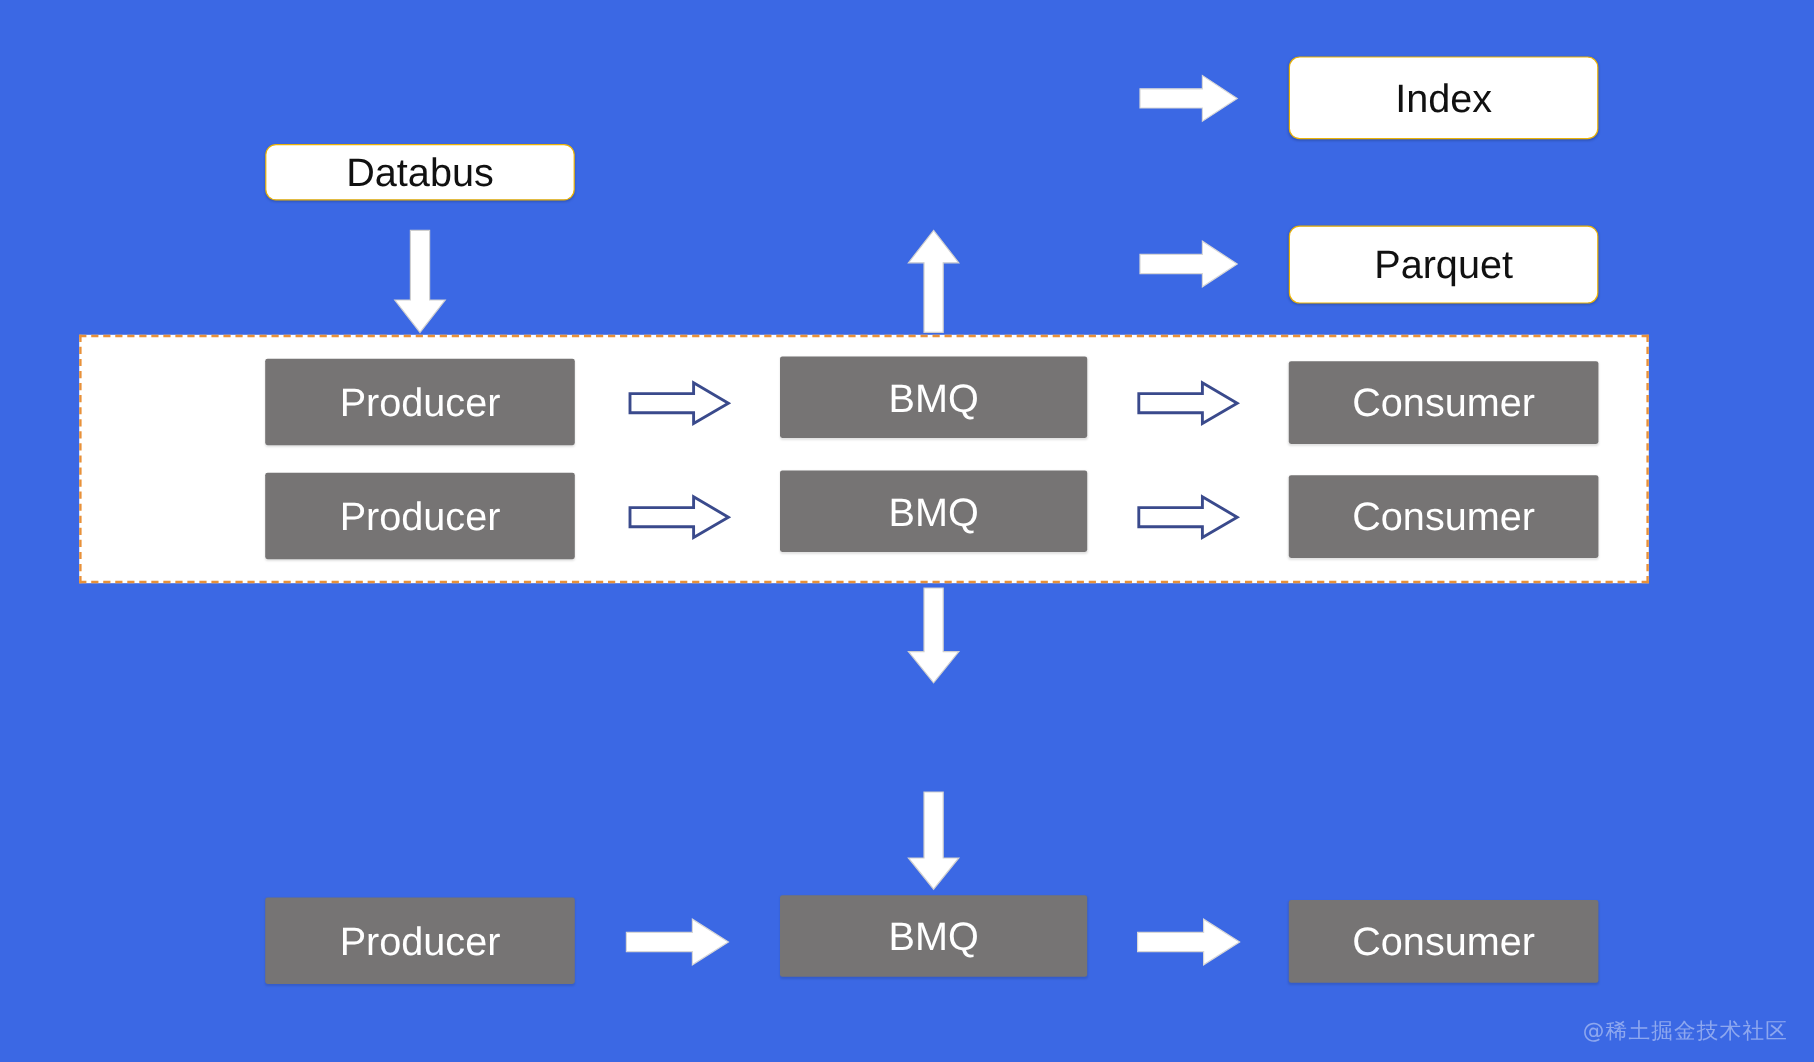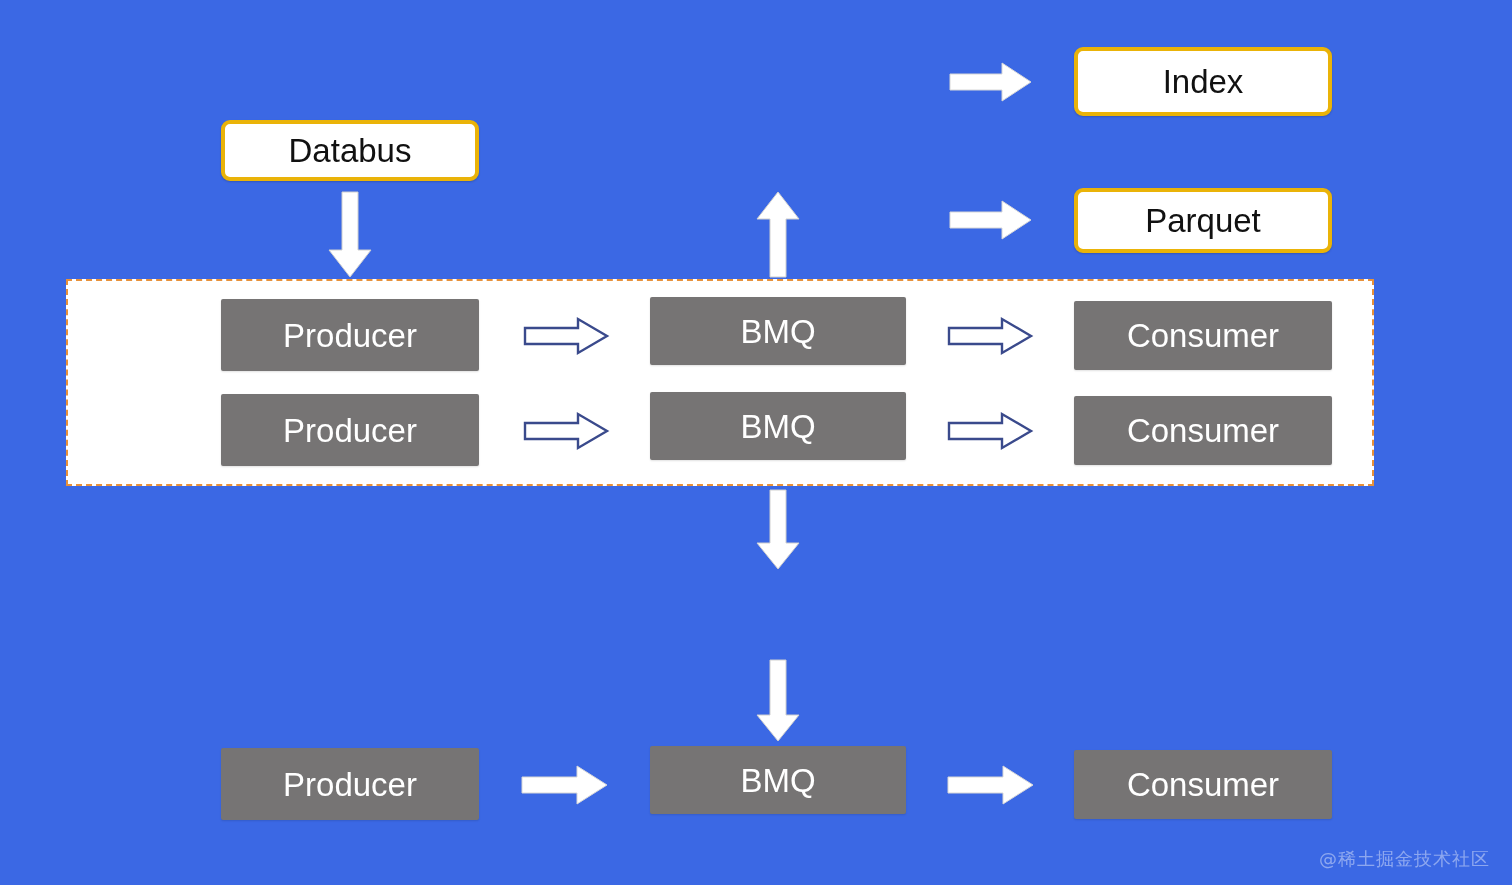--- a/index.html
+++ b/index.html
@@ -31,21 +31,21 @@
     justify-content: center;
     text-align: center;
     line-height: 1;
     white-space: nowrap;
   }
 
   
   .box-white {
     background: #ffffff;
     border-radius: 9px;
-    border: 4px solid #eab308;
+    border: 1px solid #eab308;
     box-shadow: 0 1px 2px rgba(0,0,0,0.18);
     color: #111111;
     font-size: 33px;
     font-weight: 400;
   }
 
   
   .box-grey {
     background: #767474;
     border-radius: 2px;
@@ -95,21 +95,21 @@
     font-family: "DejaVu Sans", "Liberation Sans", sans-serif;
     letter-spacing: 1px;
     user-select: none;
   }
 </style>
 </head>
 <body>
 
 <div id="canvas">
 
-  <div class="node box-white" style="left:221px; top:120px; width:258px; height:61px;">
+  <div class="node box-white" style="left:221px; top:120px; width:258px; height:47px;">
     <span>Databus</span>
   </div>
 
 
   <div class="node box-white" style="left:1074px; top:47px; width:258px; height:69px;">
     <span>Index</span>
   </div>
 
   <div class="node box-white" style="left:1074px; top:188px; width:258px; height:65px;justify-content:center;">
     <span>Parquet</span>

